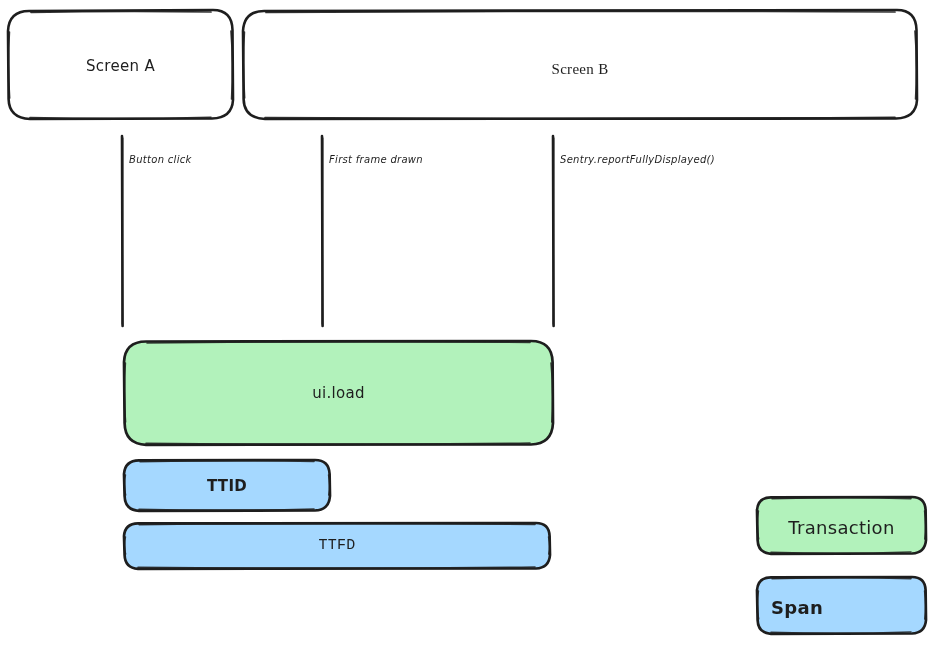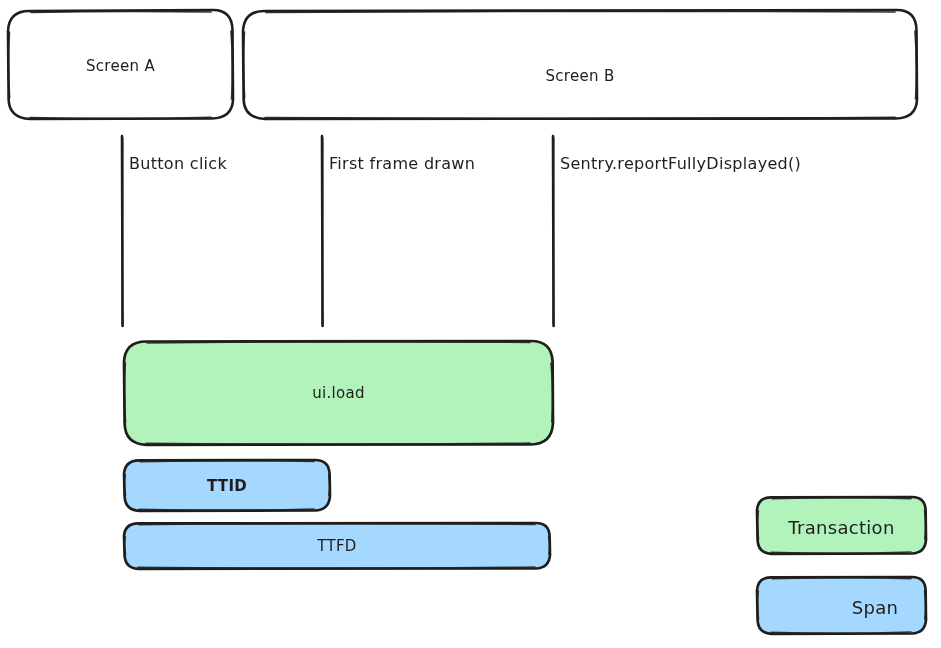--- a/index.html
+++ b/index.html
@@ -44,21 +44,22 @@
   .lbl-centered {
     text-align: center;
     transform: translateX(-50%);
   }
 
   .screen-label {
     font-size: 15px;
   }
 
   .marker-label {
-    font-size: 16px;
+    font-size: 10px;
+    font-style: italic;
   }
 
   .bar-label {
     font-size: 15px;
   }
 
   .legend-label {
     font-size: 18px;
   }
 
@@ -126,31 +127,31 @@
 
     <g>
       <path fill="#a5d8ff" d="M 770 577 L 913 577 Q 926 577 926 590 L 926 620 Q 926 633 913 633 L 770 633 Q 757 633 757 620 L 757 590 Q 757 577 770 577 Z"></path>
       <path class="sketch-stroke" stroke-width="2.7" d="M 771 577.4 L 912 577 Q 925 577 925.6 590 L 926 620 Q 925 633 912 633.5 L 771 633.8 Q 758 633 757.6 620 L 757 590 Q 758 577.5 771 577.4 Z"></path>
       <path class="sketch-stroke" stroke-width="1.6" opacity="0.85" d="M 772 578.8 Q 842 576.8 911 578.6 M 924.6 591 Q 927 605 924.8 619 M 911 632 Q 842 634.6 771 632.4 M 758.6 619 Q 756 605 758.4 591"></path>
     </g>
   </svg>
 
   <div class="lbl screen-label lbl-centered" style="left:120.5px; top:57px;">Screen A</div>
 
-  <div class="lbl screen-label lbl-centered" style="left:580px; top:67px;">Screen B</div>
+  <div class="lbl screen-label lbl-centered" style="left:580px; top:61px;font-family:Liberation Serif, serif;">Screen B</div>
 
   <div class="lbl marker-label" style="left:129px; top:154px;">Button click</div>
 
   <div class="lbl marker-label" style="left:560px; top:154px;">Sentry.reportFullyDisplayed()</div>
 
   <div class="lbl marker-label" style="left:329px; top:154px;">First frame drawn</div>
 
   <div class="lbl bar-label lbl-centered" style="left:338.5px; top:384px;text-align:right;">ui.load</div>
 
   <div class="lbl bar-label lbl-centered" style="left:227px; top:477px;font-weight:bold;">TTID</div>
 
-  <div class="lbl bar-label lbl-centered" style="left:337px; top:537px;">TTFD</div>
+  <div class="lbl bar-label lbl-centered" style="left:337px; top:537px;font-family:Liberation Mono, monospace;">TTFD</div>
 
   <div class="lbl legend-label lbl-centered" style="left:841.5px; top:517px;">Transaction</div>
 
-  <div class="lbl legend-label lbl-centered" style="left:875px; top:597px;">Span</div>
+  <div class="lbl legend-label lbl-centered" style="left:797px; top:597px;font-weight:bold;">Span</div>
 
 </div>
 
 </body></html>

